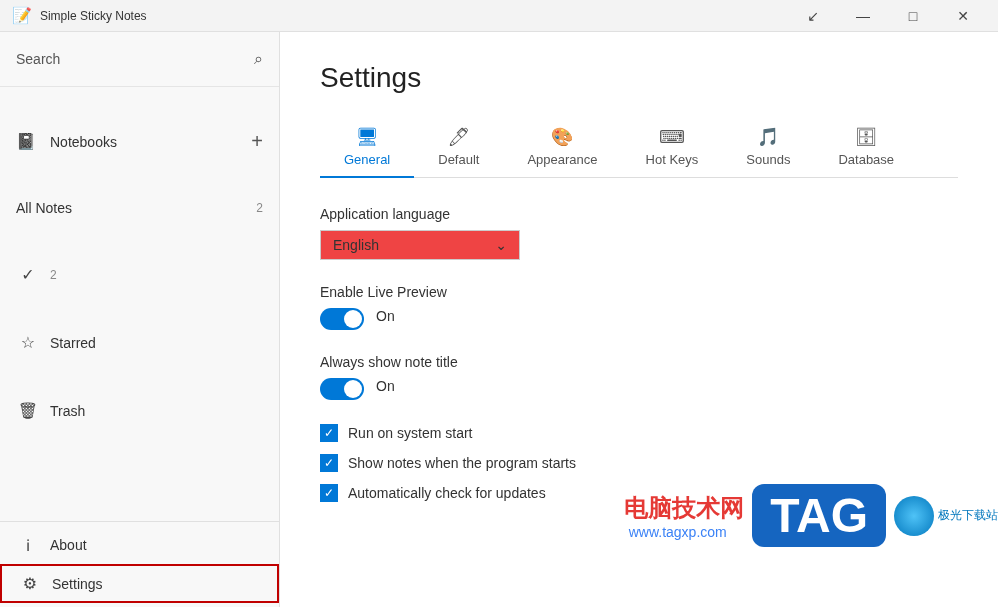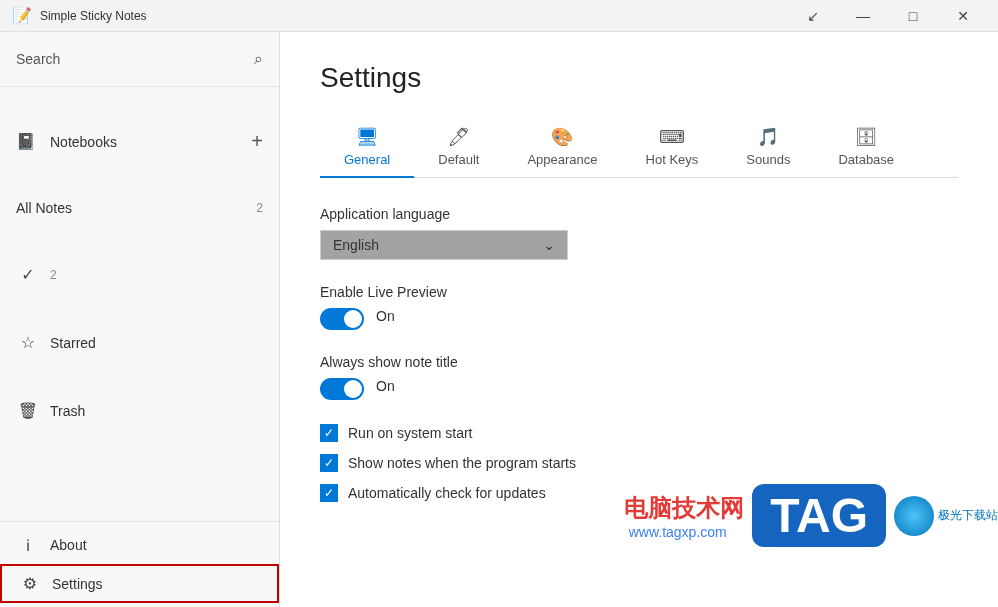--- a/index.html
+++ b/index.html
@@ -61,22 +61,22 @@
       content: ''; position: absolute; bottom: -1px; left: 0; right: 0;
       height: 2px; background: #0078d7;
     }
     .tab-icon { font-size: 18px; }
 
     
     .setting-group { margin-bottom: 24px; }
     .setting-label { font-size: 14px; color: #333; margin-bottom: 8px; }
     .setting-select {
       display: flex; align-items: center; justify-content: space-between;
-      border: 1px solid #ccc; padding: 6px 12px; width: 248px; cursor: pointer;
-      background: #a3a3a3; font-size: 14px; color: #333;
+      border: 1px solid #ccc; padding: 6px 12px; width: 200px; cursor: pointer;
+      background: #ef4444; font-size: 14px; color: #333;
     }
 
     
     .toggle-row { display: flex; align-items: flex-start; gap: 12px; margin-top: 6px; }
     .toggle {
       width: 44px; height: 22px; border-radius: 11px; background: #0078d7;
       position: relative; cursor: pointer; flex-shrink: 0;
     }
     .toggle::after {
       content: ''; position: absolute; width: 18px; height: 18px;

